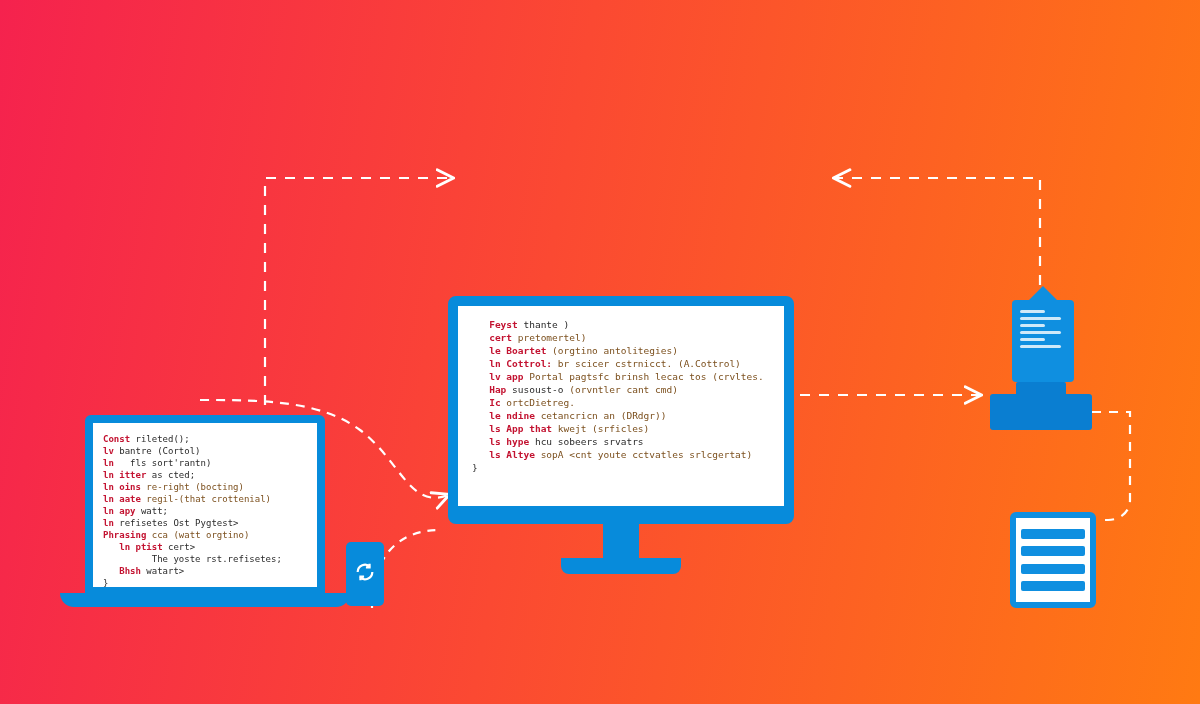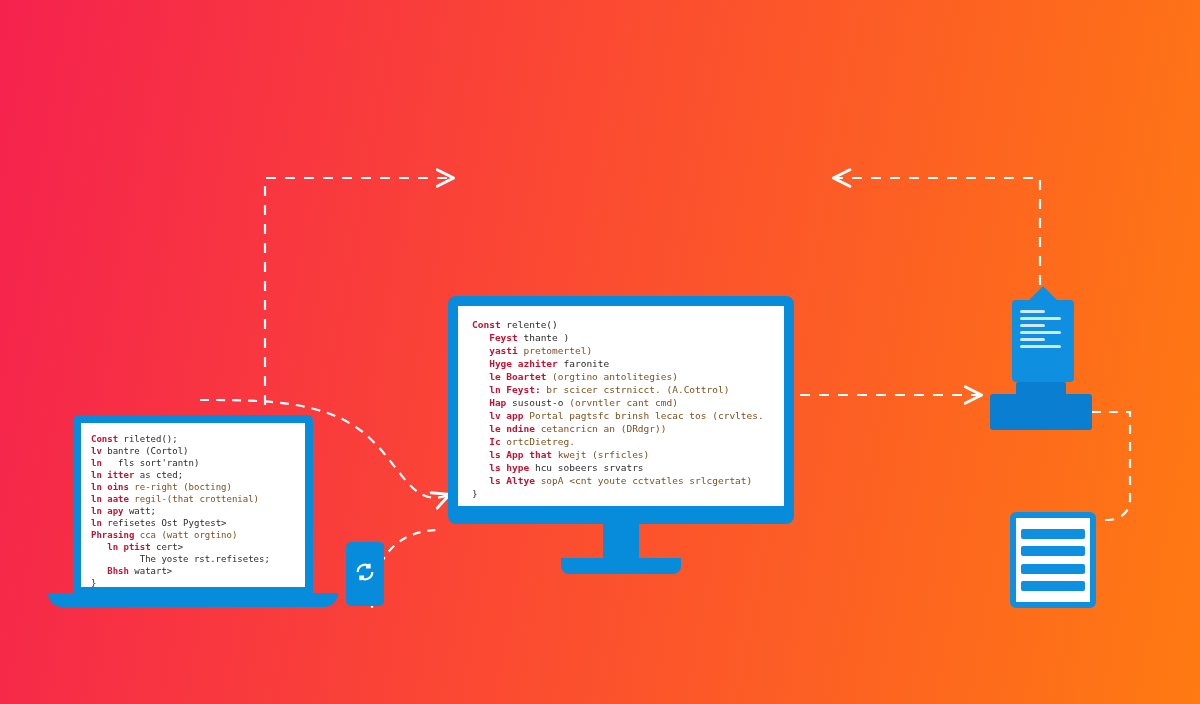--- a/index.html
+++ b/index.html
@@ -13,21 +13,21 @@
   .stage {
     position: relative;
     width: 1200px;
     height: 704px;
     background: linear-gradient(100deg, #f5224e 0%, #fb4932 45%, #ff7a12 100%);
   }
 
   
   .laptop {
     position: absolute;
-    left: 48px;
+    left: 60px;
     top: 415px;
     width: 290px;
   }
   .laptop-screen {
     width: 240px;
     height: 180px;
     margin: 0 auto;
     background: #fff;
     border: 8px solid #078bdb;
     border-radius: 6px 6px 0 0;
@@ -233,30 +233,28 @@
   <div class="sync-dev">
     <span>
       <svg viewBox="0 0 24 24">
           <path d="M4 12a8 8 0 0 1 13.7-5.5M20 12a8 8 0 0 1-13.7 5.5M17 3v4h-4M7 21v-4h4"></path>
         </svg>
     </span>
   </div>
 
   <div class="monitor">
     <div class="monitor-screen" id="mon-code">
-        <div class="code-line"><span class="kw">Const </span><span class="txt">relente()</span></div>
         <div class="code-line"><span class="kw">   Feyst </span><span class="txt">thante )</span></div>
-        <div class="code-line"><span class="kw">   yasti </span><span class="note">pretomertel)</span></div>
-        <div class="code-line"><span class="kw">   Hyge azhiter </span><span class="txt">faronite</span></div>
+        <div class="code-line"><span class="kw">   cert </span><span class="note">pretomertel)</span></div>
         <div class="code-line"><span class="kw">   le Boartet </span><span class="note">(orgtino antolitegies)</span></div>
-        <div class="code-line"><span class="kw">   ln Feyst:</span><span class="note"> br scicer cstrnicct. (A.Cottrol)</span></div>
+        <div class="code-line"><span class="kw">   ln Cottrol:</span><span class="note"> br scicer cstrnicct. (A.Cottrol)</span></div>
+        <div class="code-line"><span class="kw">   lv app </span><span class="note">Portal pagtsfc brinsh lecac tos (crvltes.</span></div>
         <div class="code-line"><span class="kw">   Hap </span><span class="txt">susoust-o </span><span class="note">(orvntler cant cmd)</span></div>
-        <div class="code-line"><span class="kw">   lv app </span><span class="note">Portal pagtsfc brinsh lecac tos (crvltes.</span></div>
+        <div class="code-line"><span class="kw">   Ic </span><span class="note">ortcDietreg.</span></div>
         <div class="code-line"><span class="kw">   le ndine </span><span class="note">cetancricn an (DRdgr))</span></div>
-        <div class="code-line"><span class="kw">   Ic </span><span class="note">ortcDietreg.</span></div>
         <div class="code-line"><span class="kw">   ls App that </span><span class="note">kwejt (srficles)</span></div>
         <div class="code-line"><span class="kw">   ls hype </span><span class="txt">hcu sobeers srvatrs</span></div>
         <div class="code-line"><span class="kw">   ls Altye </span><span class="note">sopA &lt;cnt youte cctvatles srlcgertat)</span></div>
         <div class="code-line"><span class="txt">}</span></div>
       </div>
     <div class="monitor-neck"></div>
     <div class="monitor-foot"></div>
   </div>
 
   <div class="doc">

